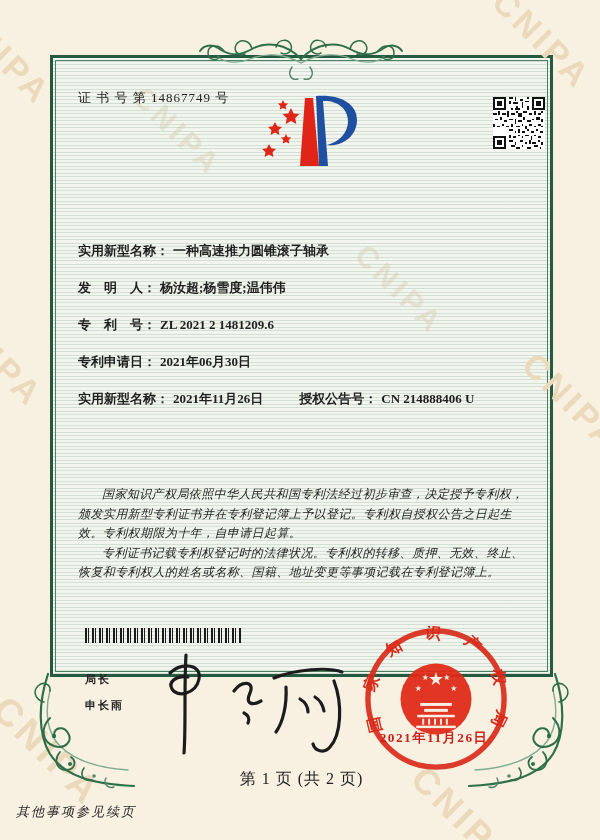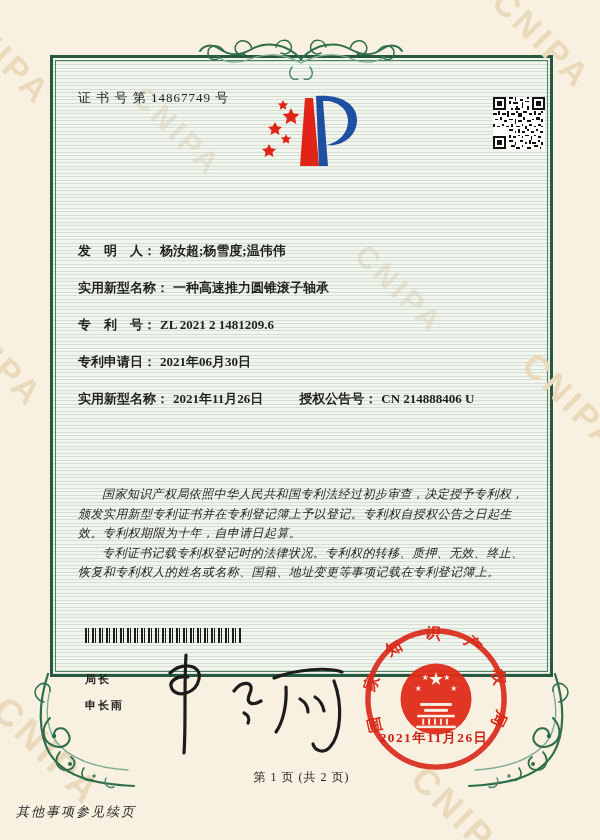--- a/index.html
+++ b/index.html
@@ -60,21 +60,21 @@
     position:absolute;left:32px;
     font-family:"Liberation Sans","DejaVu Sans",sans-serif;
     font-size:11px;font-weight:bold;letter-spacing:2px;
   }
   .dir-title{top:614px;}
   .dir-name{top:640px;}
   .sig{position:absolute;left:95px;top:588px;width:220px;height:122px;}
   .seal{position:absolute;left:310px;top:568px;width:148px;height:148px;}
   .page-ind{
     position:absolute;left:0;top:711px;width:100%;text-align:center;
-    font-size:12px;letter-spacing:1px;
+    font-size:16px;letter-spacing:1px;
   }
   .footer-note{
     position:absolute;left:0;top:803px;width:100%;text-align:left;z-index:3;
     font-size:13px;font-style:italic;letter-spacing:2px;color:#2b2b2b;margin-left:16px;
   }
   .orn{position:absolute;z-index:4;pointer-events:none;}
 </style>
 </head>
 <body>
 
@@ -198,24 +198,24 @@
           <rect x="16" y="27" width="1" height="1"></rect>
           <rect x="19" y="28" width="2" height="1"></rect>
         <rect x="23" y="27" width="2" height="1"></rect>
           <rect x="26" y="28" width="1" height="1"></rect>
       </g>
     </svg>
 
 
     <div class="fields">
       <div class="frow">
+        <span class="lab">实用新型名称：</span><span>一种高速推力圆锥滚子轴承</span>
+      </div>
+      <div class="frow">
         <span class="lab">发　明　人：</span><span>杨汝超;杨雪度;温伟伟</span>
-      </div>
-      <div class="frow">
-        <span class="lab">实用新型名称：</span><span>一种高速推力圆锥滚子轴承</span>
       </div>
       <div class="frow">
         <span class="lab">专　利　号：</span><span>ZL 2021 2 1481209.6</span>
       </div>
       <div class="frow">
         <span class="lab">专利申请日：</span><span>2021年06月30日</span>
       </div>
       <div class="frow">
         <span class="lab">实用新型名称：</span><span>2021年11月26日</span><span class="pair2"><span class="lab">授权公告号：</span><span>CN 214888406 U</span></span>
       </div>

